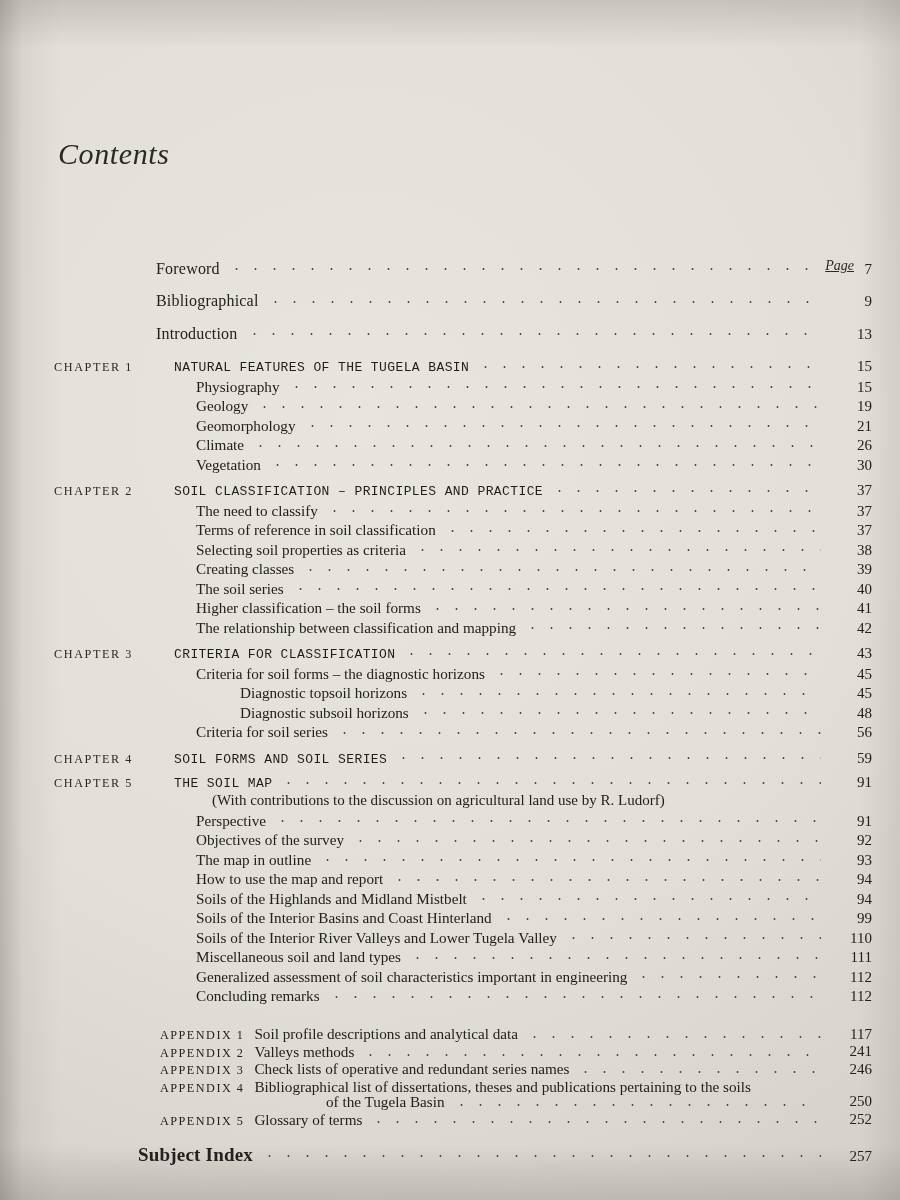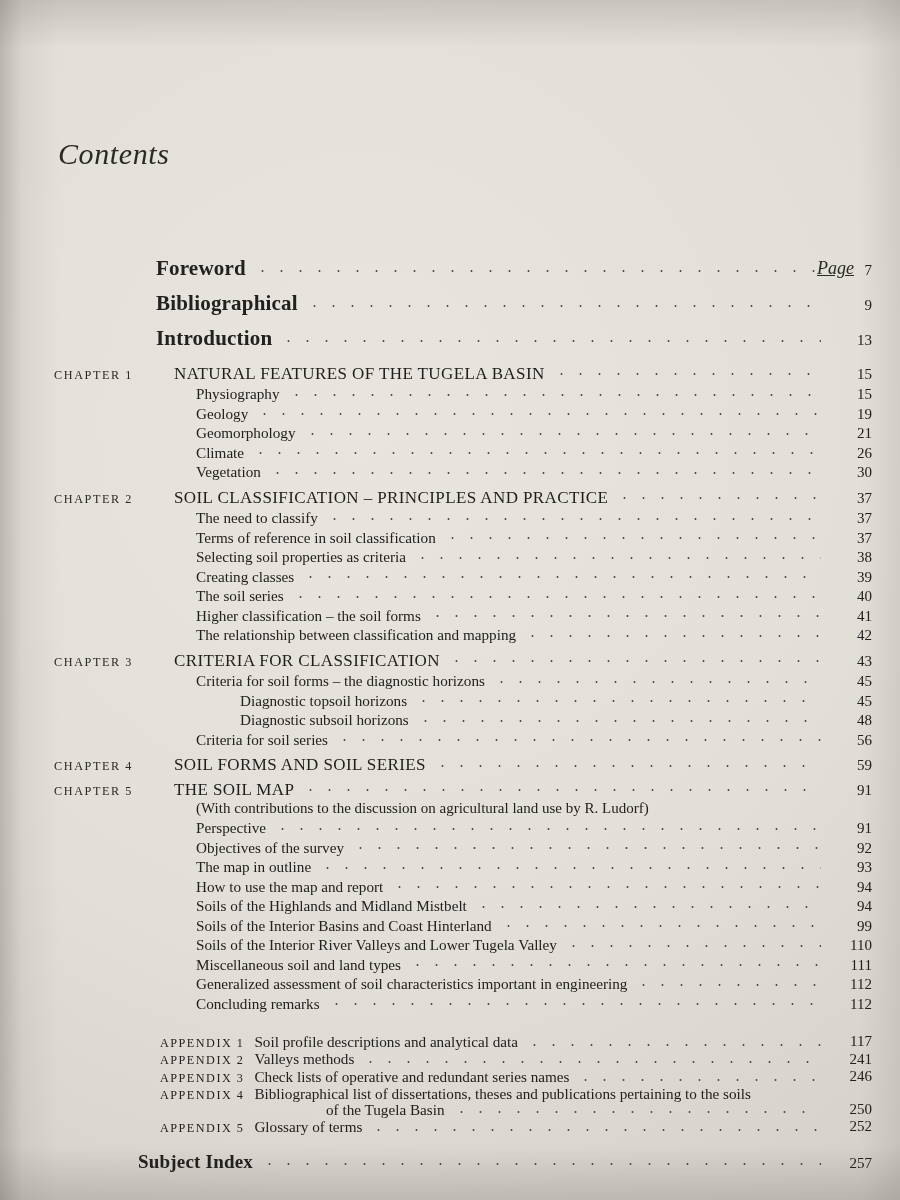--- a/index.html
+++ b/index.html
@@ -53,21 +53,21 @@
     position: absolute;
     left: 48px;
     top: 258px;
     width: 824px;
   }
   .page-word {
     position: absolute;
     right: 18px;
     top: 0px;
     font-style: italic;
-    font-size: 18px;
+    font-size: 14px;
     color: #2b2926;
     text-decoration: underline;
   }
 
   
   .row {
     position: relative;
     display: flex;
     align-items: baseline;
     font-size: 15.5px;
@@ -109,47 +109,48 @@
   }
   .pg {
     flex: 0 0 44px;
     text-align: right;
     font-size: 15px;
     white-space: nowrap;
   }
 
   
   .front .label {
-    font-weight: bold;
-    font-size: 21px;
+    font-weight: normal;
+    font-size: 16px;
     letter-spacing: 0.2px;
   }
   .front { margin-bottom: 14px; }
   .front .offset { flex: 0 0 108px; }
 
   
   .chapter-head .label {
-    font-size: 17px;
+    font-size: 13px;
     letter-spacing: 0.4px;
     color: #201e1c;
+    font-family: Liberation Mono, monospace;
   }
   .chapter-head { margin-bottom: 2px; }
 
   
   .sub { margin-bottom: 1px; }
   .sub .indent { flex: 0 0 120px; }
   .sub .label { font-size: 15.2px; padding-left: 28px; }
   .sub.deep .label { padding-left: 72px; }
 
   .note {
     padding-left: 28px;
     font-size: 15px;
     margin-bottom: 1px;
   }
-  .note-wrap { display: flex; }
+  .note-wrap { display: flex; gap: 16px; }
   .note-wrap .indent { flex: 0 0 120px; }
 
   .chapter-block { margin-bottom: 7px; }
 
   
   .appendix { margin-top: 22px; }
   .appendix .row { margin-bottom: 2px; align-items: flex-end; }
   .apxno {
     flex: 0 0 0;
     width: 118px;

